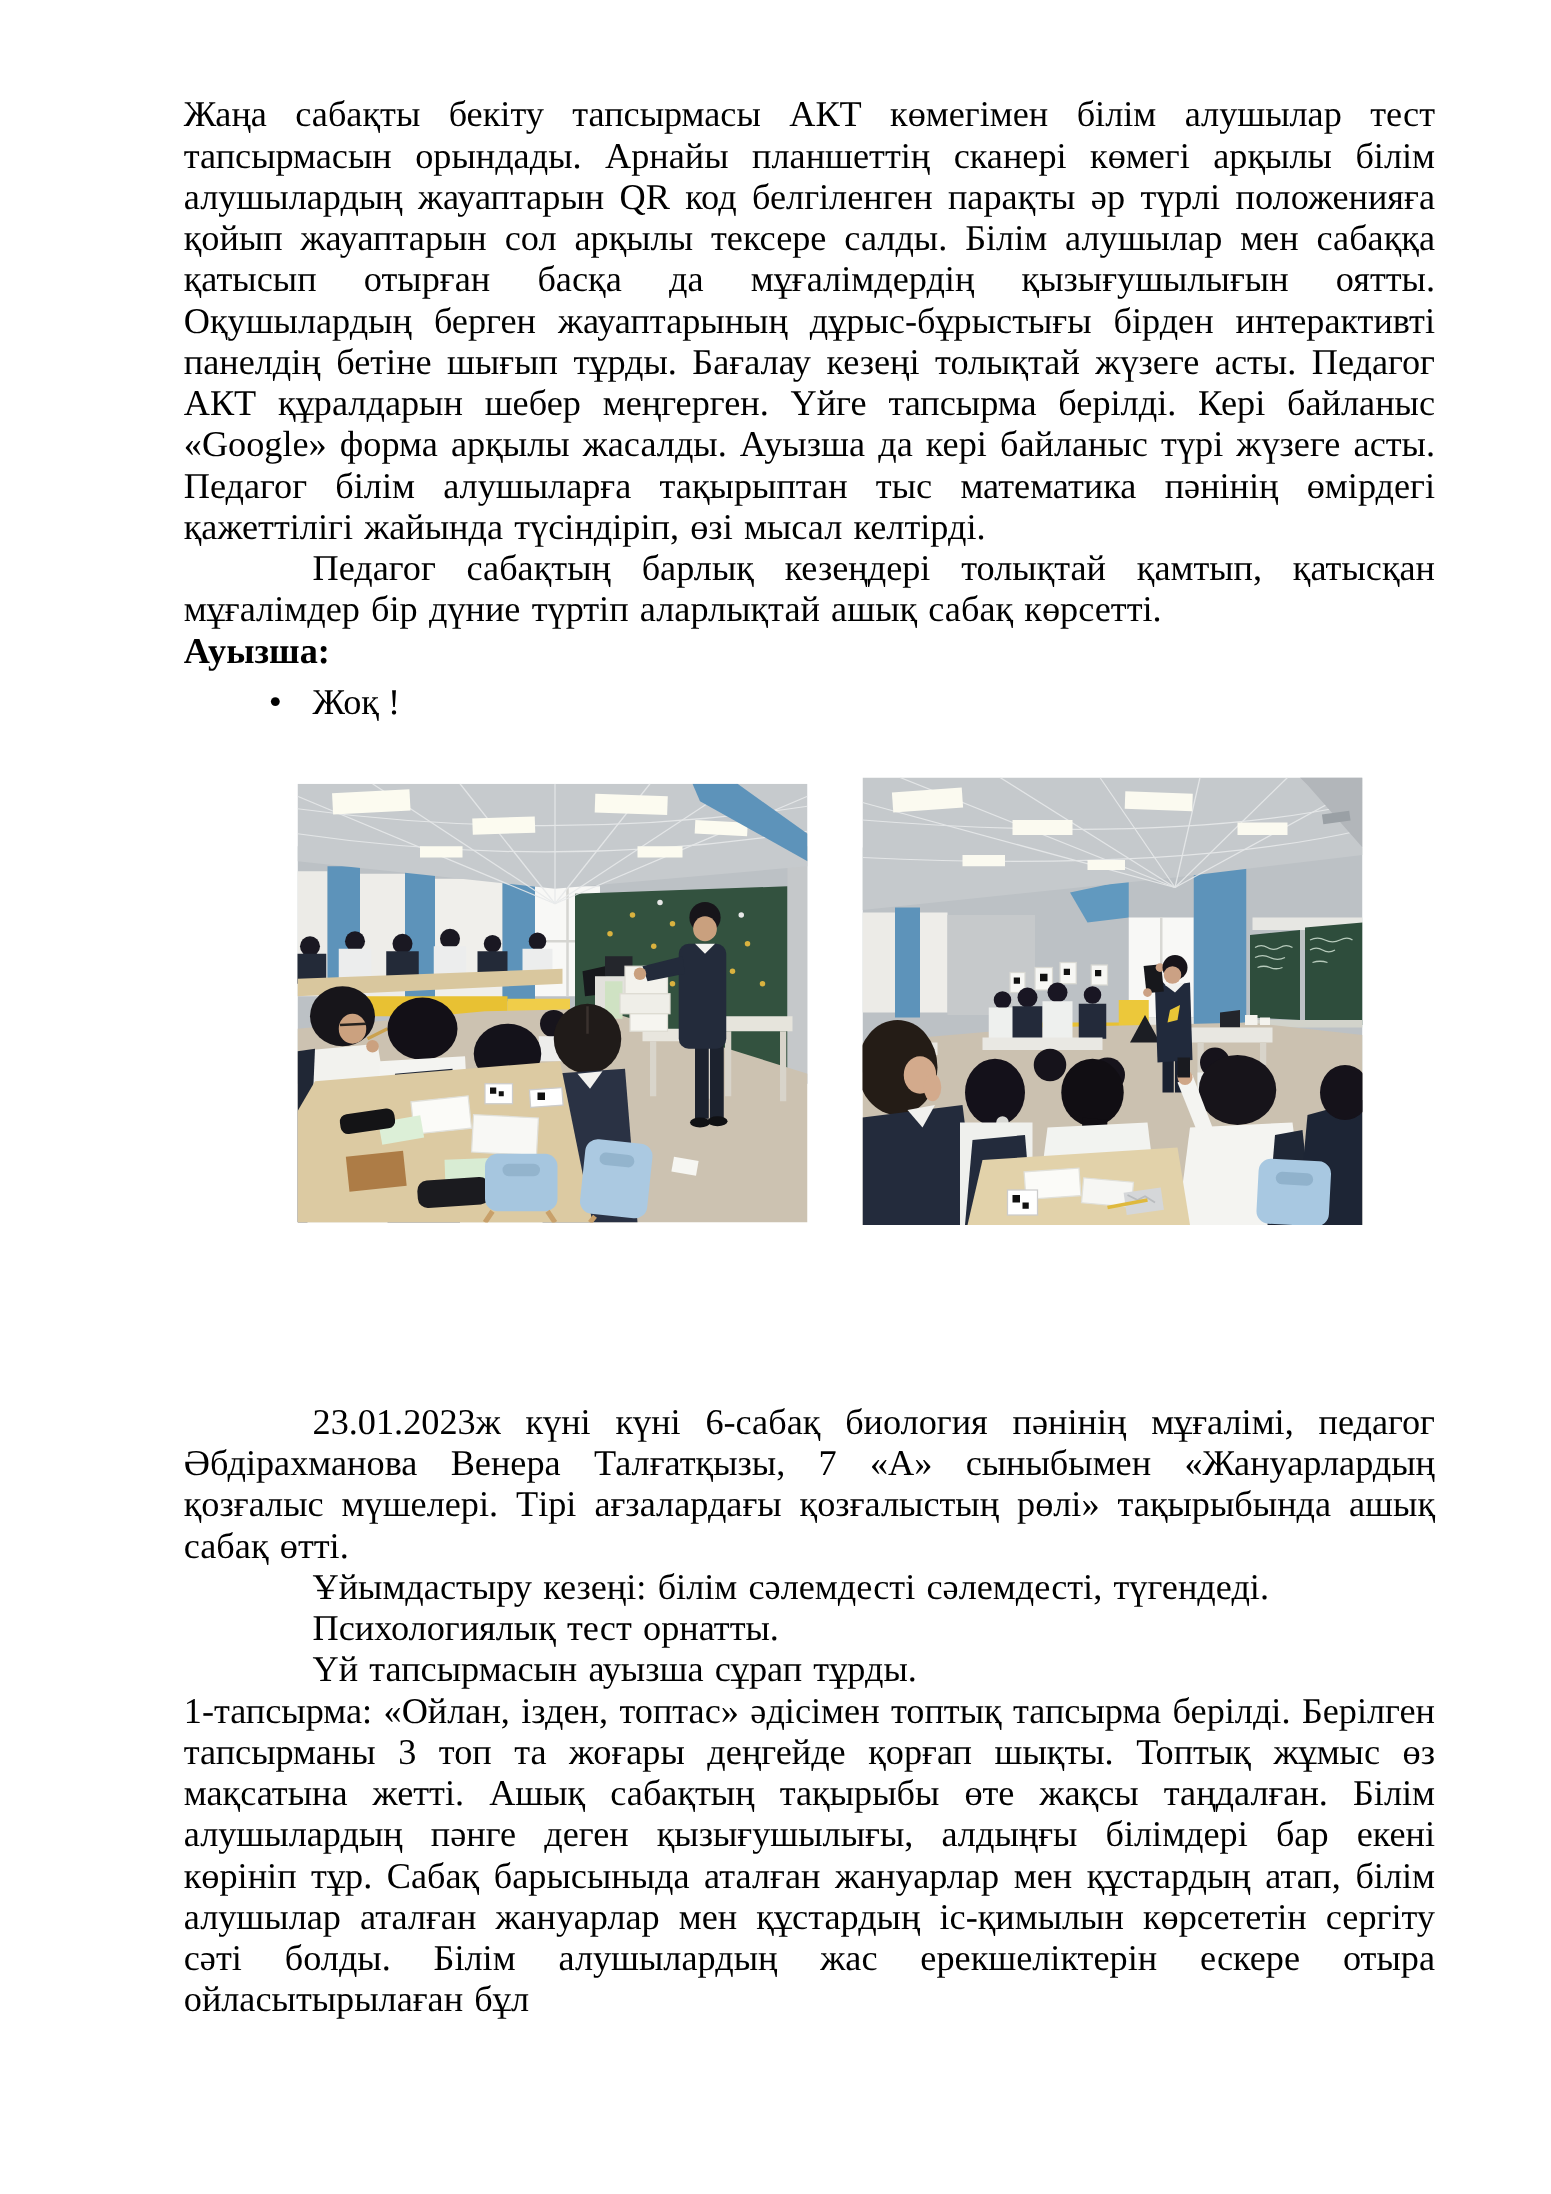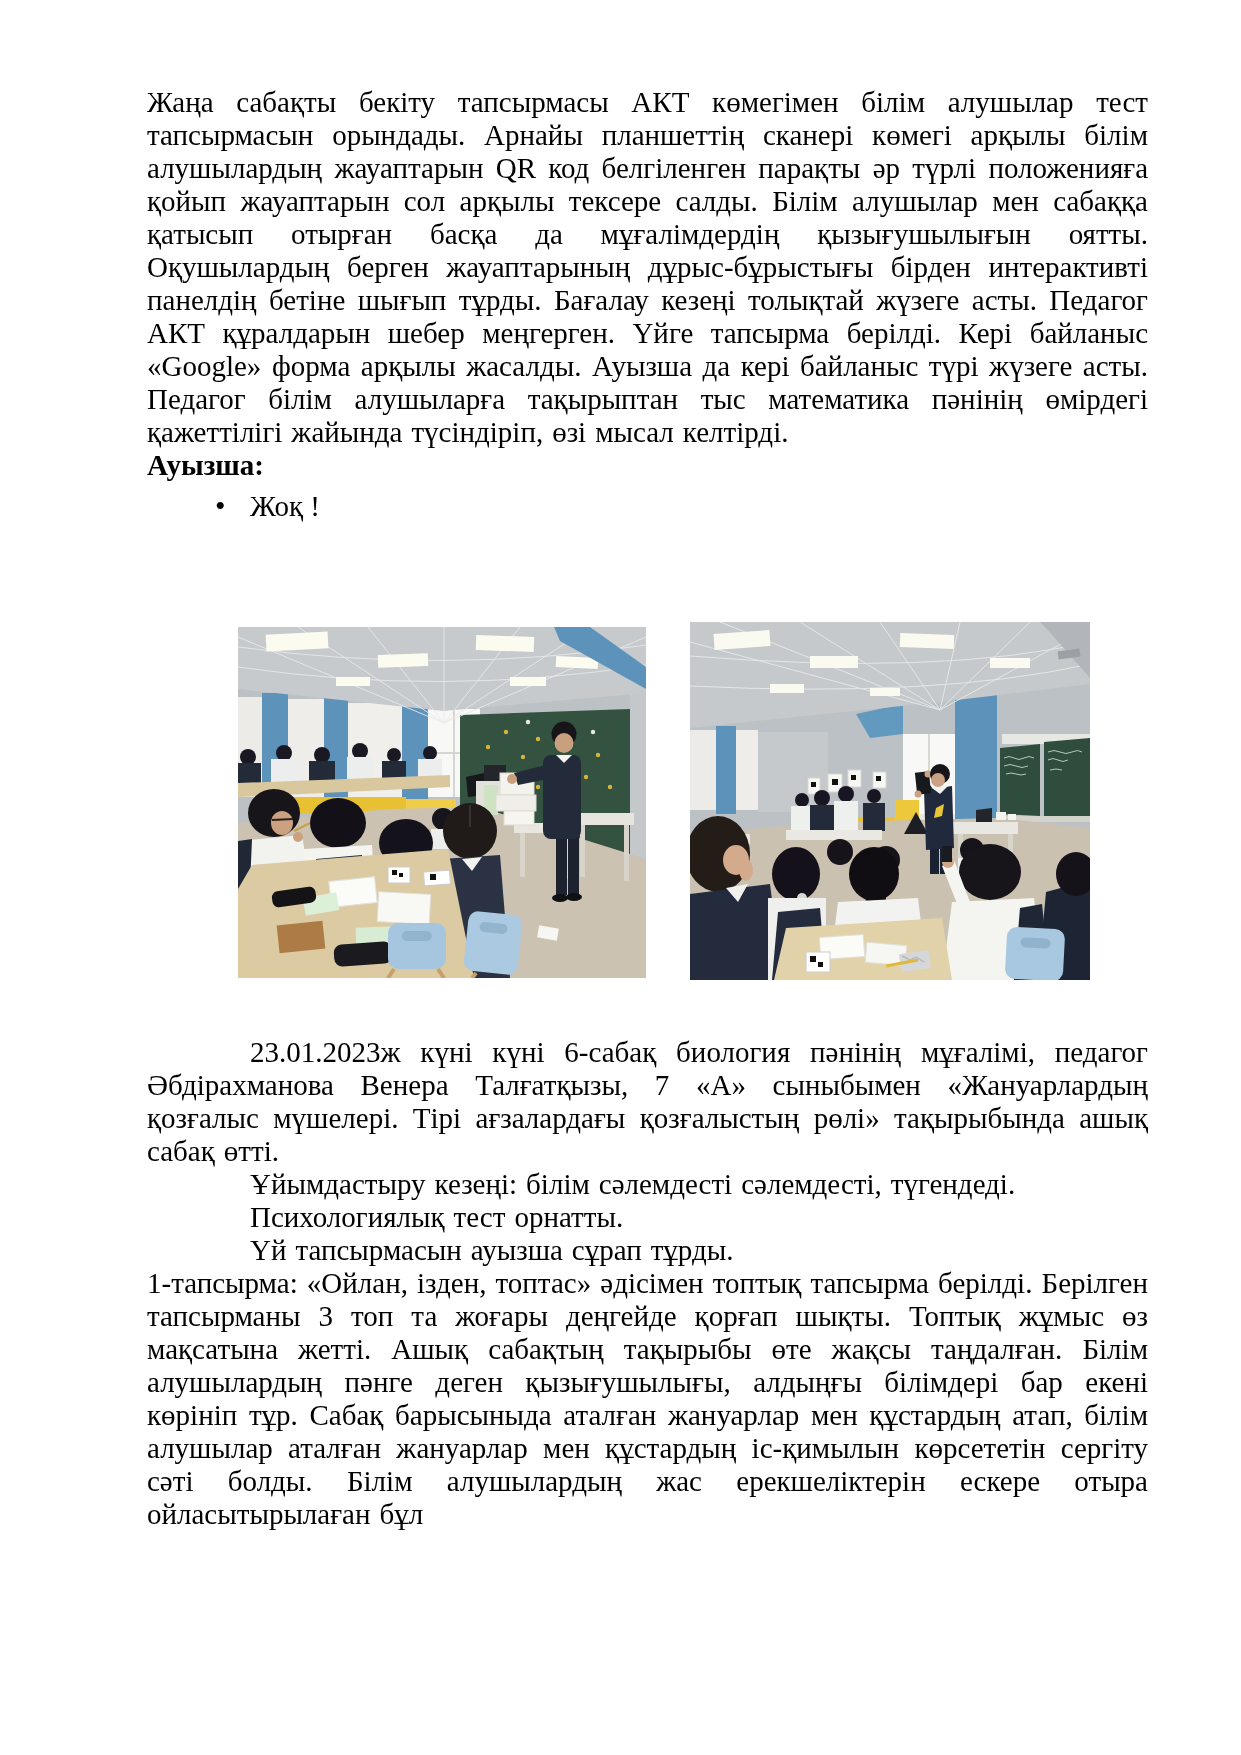--- a/index.html
+++ b/index.html
@@ -6,22 +6,22 @@
   .page {
     position: relative;
     width: 1241px;
     height: 1755px;
     background: #ffffff;
     overflow: hidden;
     font-family: "Liberation Serif", "DejaVu Serif", serif;
     color: #000000;
   }
   .text-block { position: absolute; left: 147px; width: 1001px; }
-  .text-top    { top: 86px; }
-  .text-bottom { top: 1036px; }
+  .text-top    { top: 76px; }
+  .text-bottom { top: 1122px; }
   .para {
     margin: 0;
     font-size: 29px;
     line-height: 33px;
     text-align: justify;
     word-spacing: 0.06em;
     color: #000000;
   }
   .indent { text-indent: 103px; }
   .heading { font-weight: bold; }
@@ -39,20 +39,21 @@
   .photo1 { left: 238px; top: 5px; width: 408px; height: 351px; }
   .photo2 { left: 690px; top: 0;   width: 400px; height: 358px; }
 </style>
 </head>
 <body>
 
 <div class="page">
 
   <section class="text-block text-top">
     <p class="para">Жаңа сабақты бекіту тапсырмасы АКТ көмегімен білім алушылар тест тапсырмасын орындады. Арнайы планшеттің сканері көмегі арқылы білім алушылардың жауаптарын QR код белгіленген парақты әр түрлі положенияға қойып жауаптарын сол арқылы тексере салды. Білім алушылар мен сабаққа қатысып отырған басқа да мұғалімдердің қызығушылығын оятты. Оқушылардың берген жауаптарының дұрыс-бұрыстығы бірден интерактивті панелдің бетіне шығып тұрды. Бағалау кезеңі толықтай жүзеге асты. Педагог АКТ құралдарын шебер меңгерген. Үйге тапсырма берілді. Кері байланыс «Google» форма арқылы жасалды. Ауызша да кері байланыс түрі жүзеге асты. Педагог білім алушыларға тақырыптан тыс математика пәнінің өмірдегі қажеттілігі жайында түсіндіріп, өзі мысал келтірді.</p>
+    <p class="para indent">Педагог сабақтың барлық кезеңдері толықтай қамтып, қатысқан мұғалімдер бір дүние түртіп аларлықтай ашық сабақ көрсетті.</p>
     <p class="para heading">Ауызша:</p>
     <div class="bullet-row">
       <span class="bullet-marker">•</span>
       <span class="bullet-text">Жоқ !</span>
     </div>
   </section>
 
   <div class="photo-row">
 
     <svg class="photo photo1" viewBox="0 0 408 351" preserveAspectRatio="none" role="img" aria-label="classroom-open-lesson-teacher-demonstration-photo">

